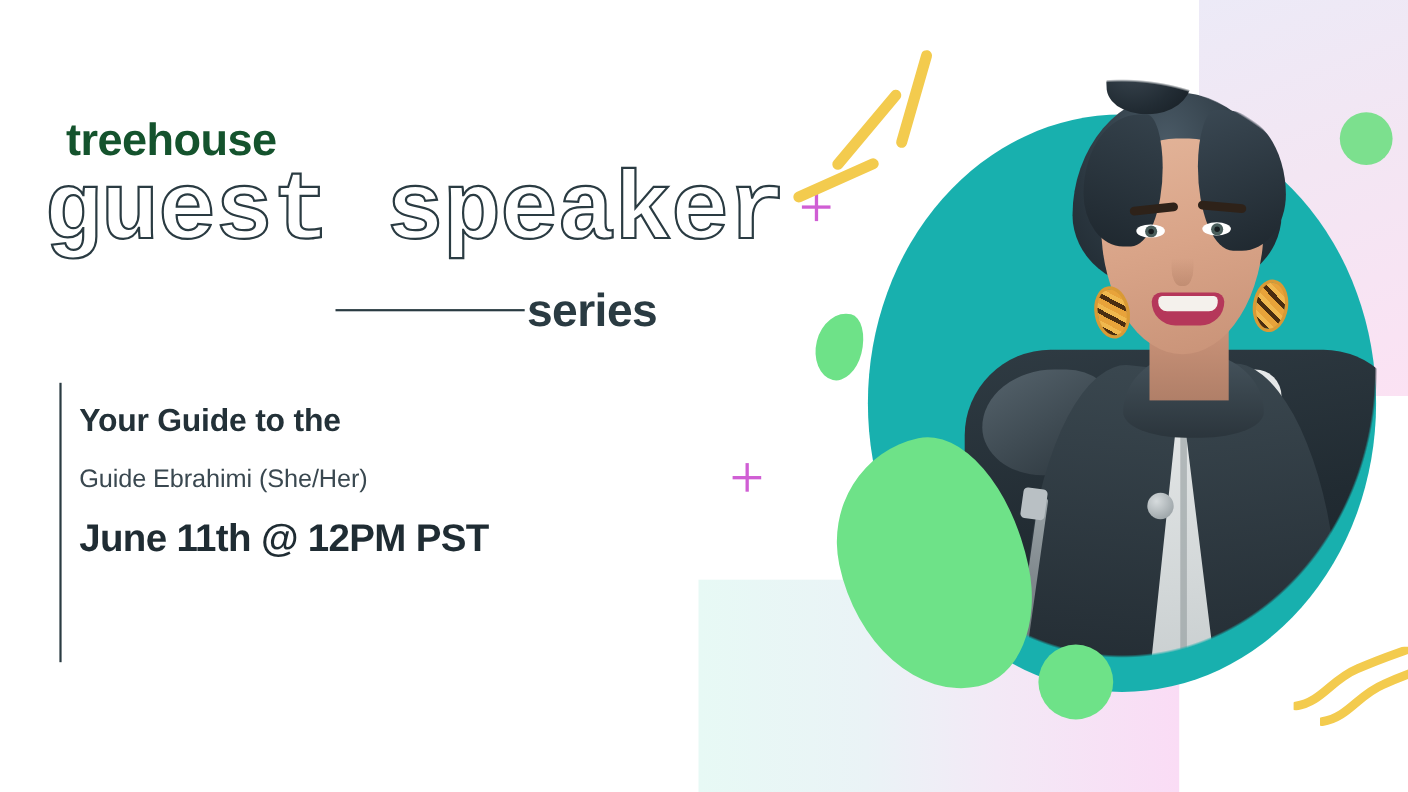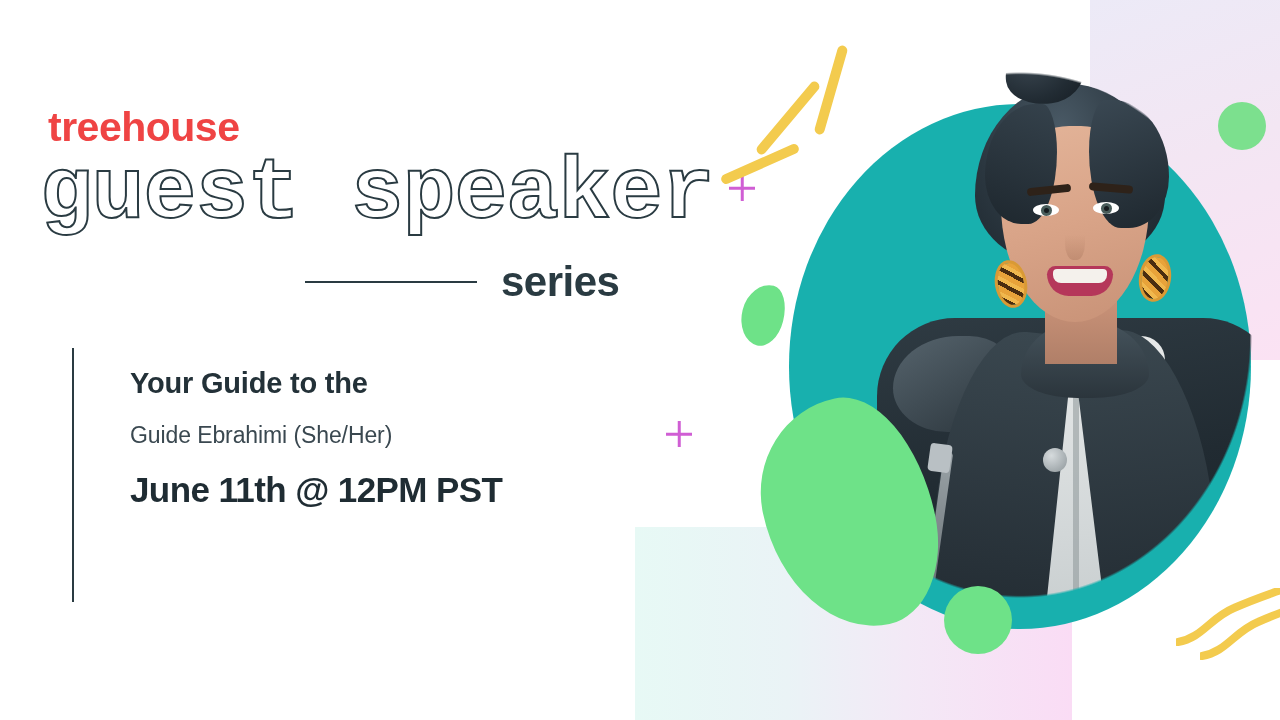--- a/index.html
+++ b/index.html
@@ -178,45 +178,45 @@
   .spark.s1{left:826px;top:44px;width:10px;height:92px;transform:rotate(16deg);}
   .spark.s2{left:783px;top:72px;width:10px;height:92px;transform:rotate(40deg);}
   .spark.s3{left:755px;top:122px;width:10px;height:84px;transform:rotate(66deg);}
 
   .squiggle{position:absolute;}
   .squiggle.q1{left:1176px;top:588px;width:104px;height:58px;}
   .squiggle.q2{left:1200px;top:602px;width:104px;height:58px;}
 
   
   .brand{
-    position:absolute;left:48px;top:107px;
+    position:absolute;left:60px;top:107px;
     font-size:41px;font-weight:600;letter-spacing:-.5px;
-    color:#ef4444;line-height:1;
+    color:#14532d;line-height:1;
   }
   .headline-outline{
     position:absolute;left:40px;top:150px;
     font-size:88px;font-weight:600;letter-spacing:-1px;line-height:1;
     color:transparent;
     -webkit-text-stroke:2px #2a3b42;
     paint-order:stroke fill;
     font-family:Liberation Mono, monospace;
   }
   .series-row{
     position:absolute;left:305px;top:256px;width:322px;height:52px;
-    display:flex;align-items:center;gap:24px;
+    display:flex;align-items:center;gap:2px;
   }
   .series-rule{flex:0 0 172px;height:2px;background:#2a3b42;}
   .series-word{
     font-size:42px;font-weight:600;color:#2a3b42;letter-spacing:-.5px;line-height:1;
   }
 
   .info{
-    position:absolute;left:72px;top:348px;width:560px;height:254px;
+    position:absolute;left:54px;top:348px;width:560px;height:254px;
     border-left:2px solid #2a3b42;
-    padding-left:56px;box-sizing:border-box;
+    padding-left:16px;box-sizing:border-box;
   }
   .info-title{
     font-size:29px;font-weight:600;color:#233138;line-height:1.32;
     letter-spacing:-.2px;margin:16px 0 0 0;
   }
   .info-name{
     font-size:23px;font-weight:400;color:#3a4850;line-height:1.35;
     margin-top:18px;letter-spacing:-.1px;
   }
   .info-role{

